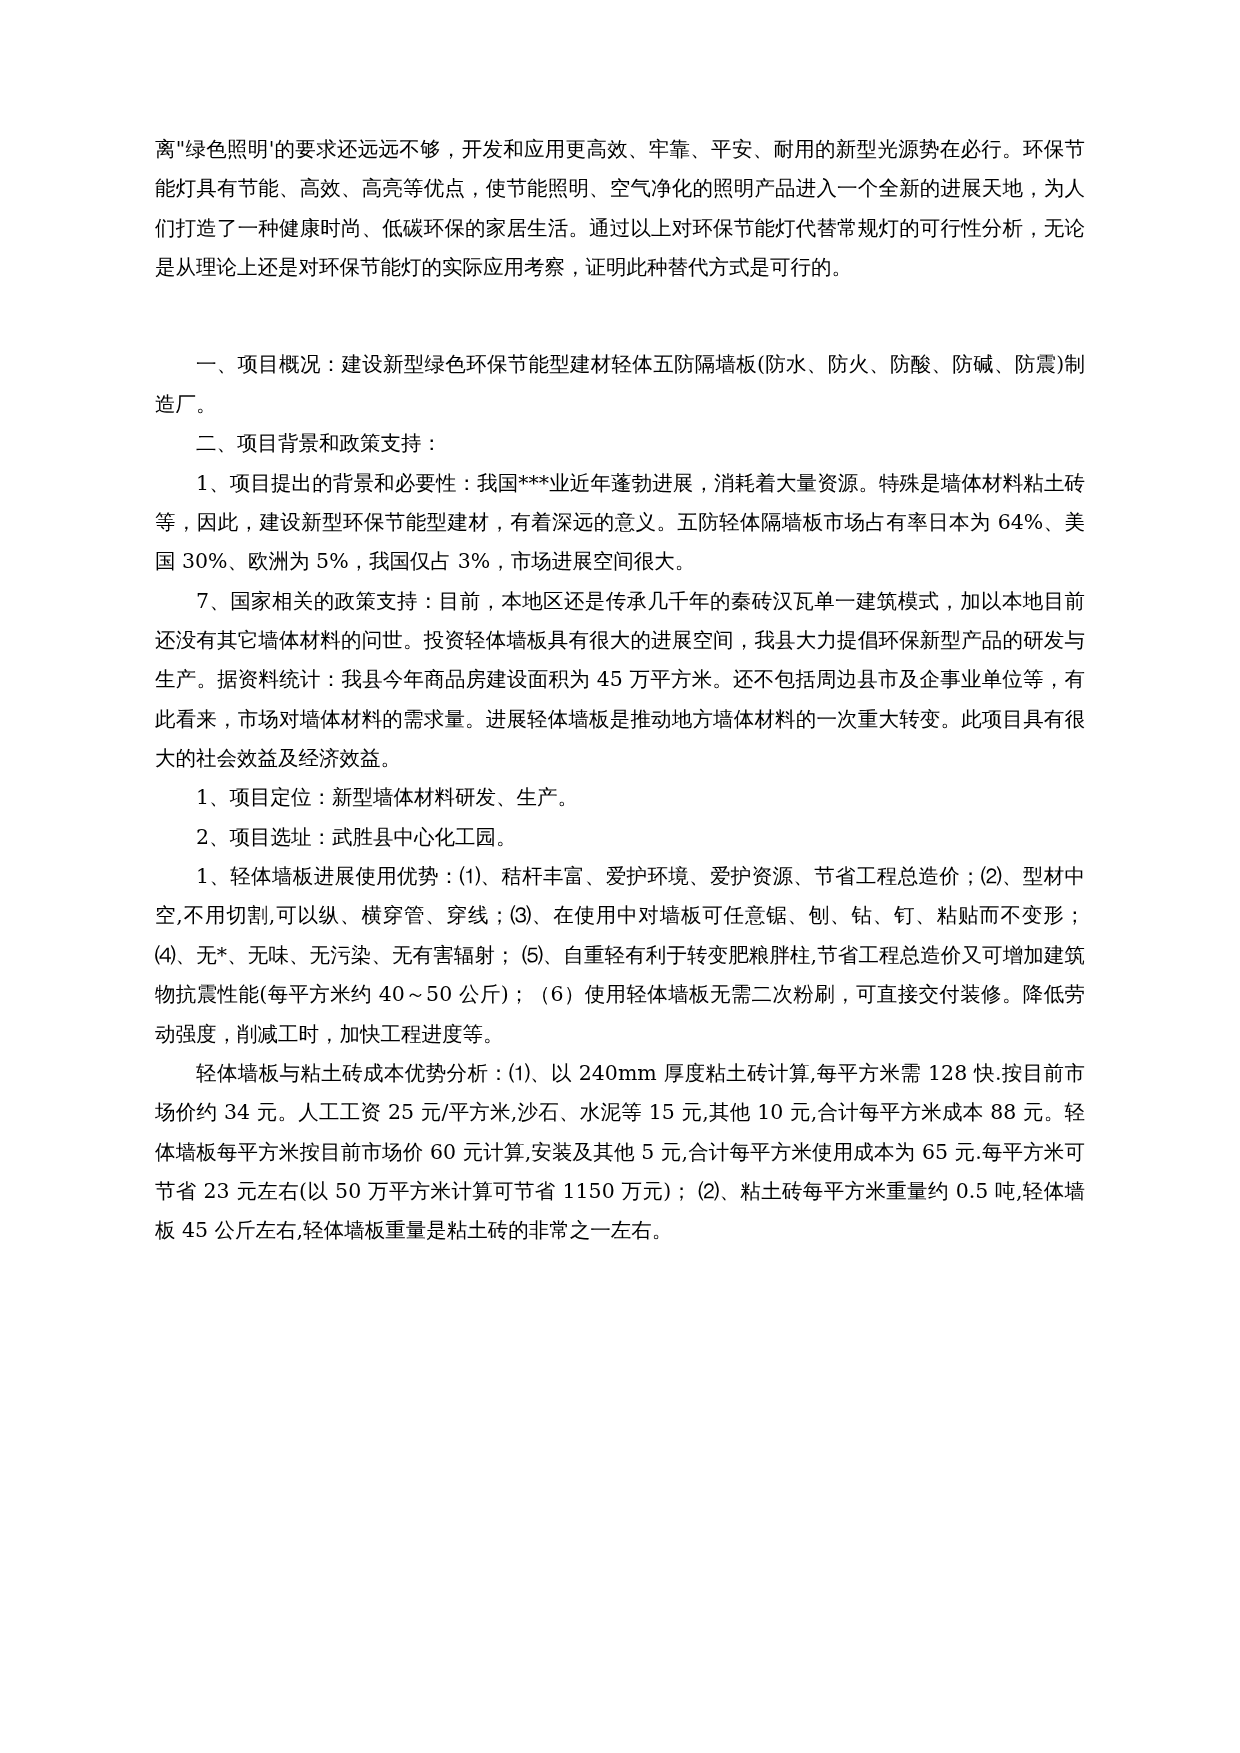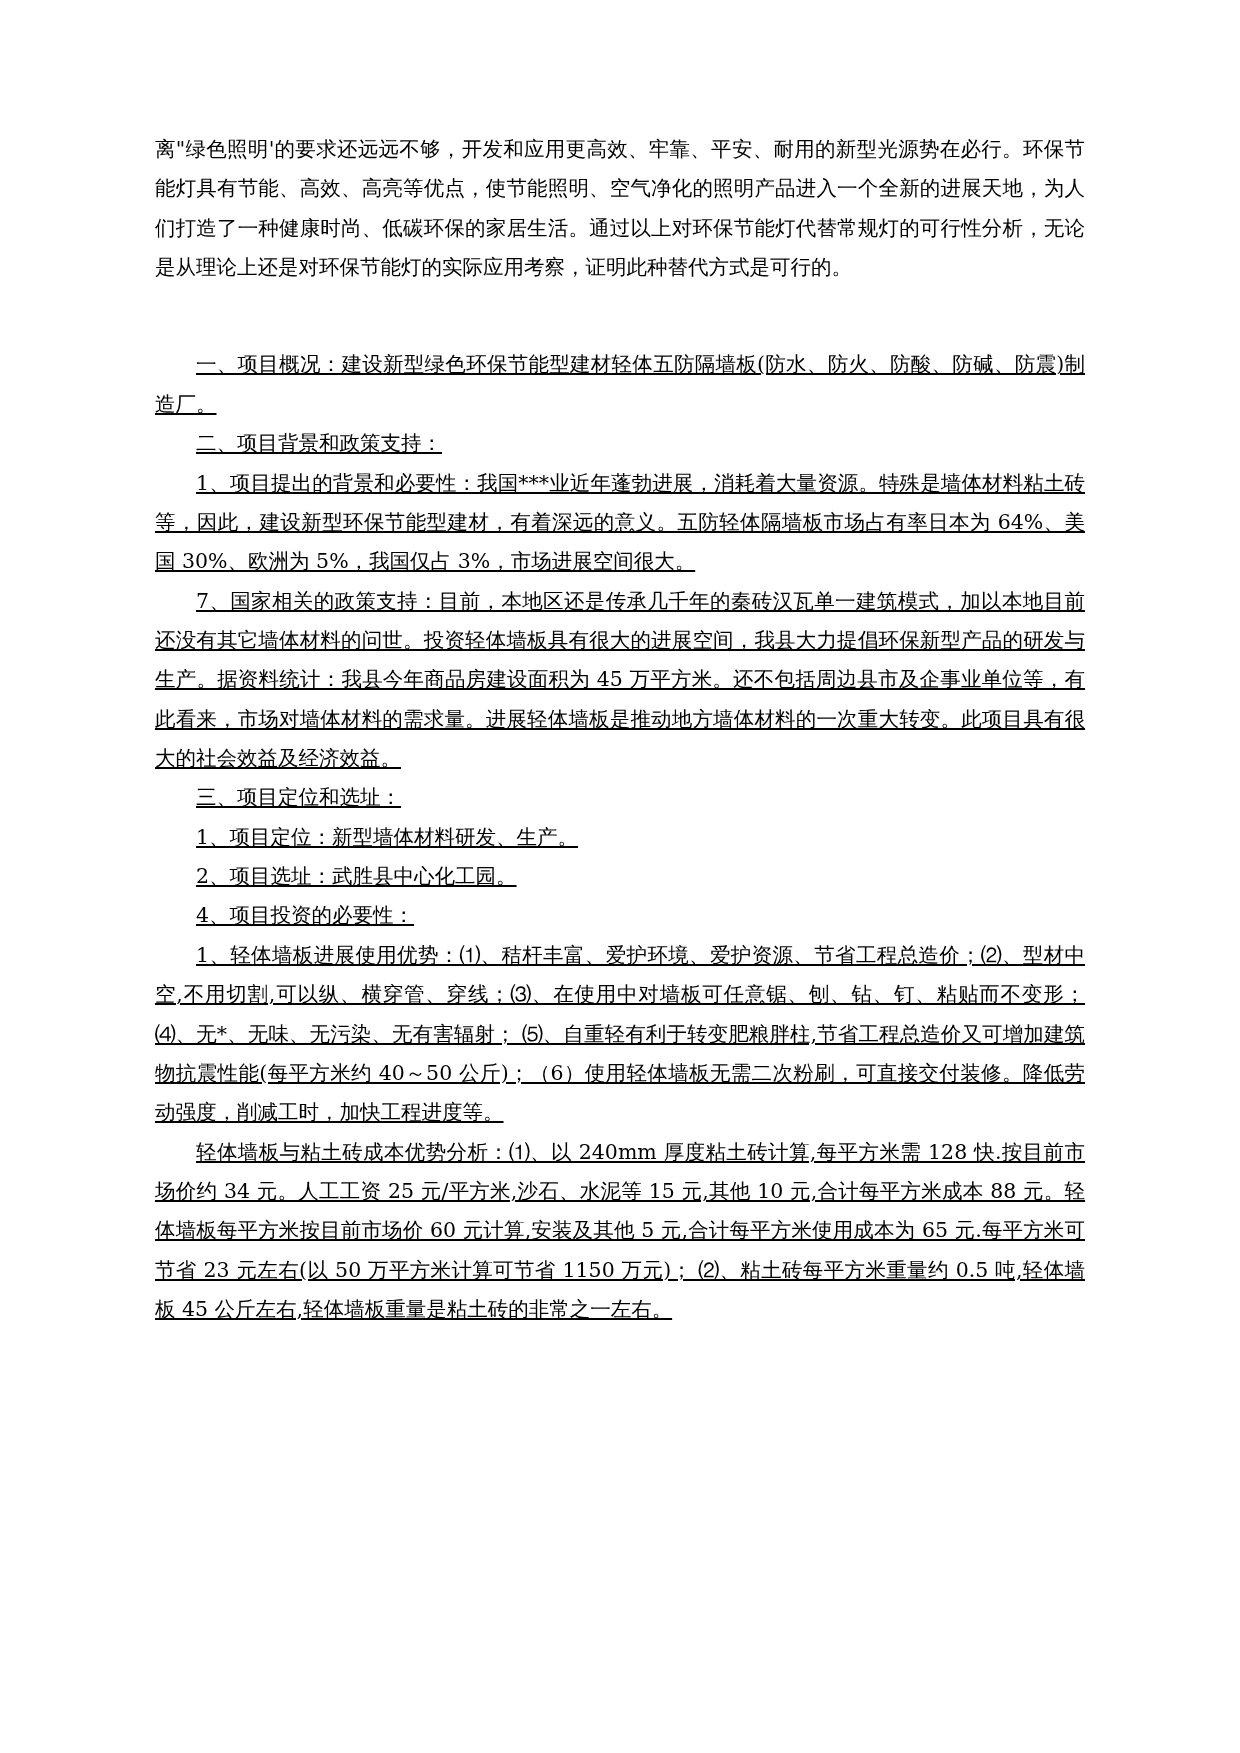--- a/index.html
+++ b/index.html
@@ -22,21 +22,20 @@
     line-height: 1.92;
     text-align: justify;
     text-justify: inter-ideograph;
   }
   p {
     margin: 0;
     padding: 0;
   }
   .para-indent {
     text-indent: 2em;
-    text-decoration: underline;
   }
   .para-flush {
     text-indent: 0;
   }
   .gap-block {
     height: 58px;
   }
 </style>
 </head>
 <body>
@@ -45,21 +44,19 @@
   <div class="doc-body">
 
     <p class="para-flush">离"绿色照明'的要求还远远不够，开发和应用更高效、牢靠、平安、耐用的新型光源势在必行。环保节能灯具有节能、高效、高亮等优点，使节能照明、空气净化的照明产品进入一个全新的进展天地，为人们打造了一种健康时尚、低碳环保的家居生活。通过以上对环保节能灯代替常规灯的可行性分析，无论是从理论上还是对环保节能灯的实际应用考察，证明此种替代方式是可行的。</p>
 
     <div class="gap-block"></div>
 
     <p class="para-indent">一、项目概况：建设新型绿色环保节能型建材轻体五防隔墙板(防水、防火、防酸、防碱、防震)制造厂。</p>
     <p class="para-indent">二、项目背景和政策支持：</p>
     <p class="para-indent">1、项目提出的背景和必要性：我国***业近年蓬勃进展，消耗着大量资源。特殊是墙体材料粘土砖等，因此，建设新型环保节能型建材，有着深远的意义。五防轻体隔墙板市场占有率日本为 64%、美国 30%、欧洲为 5%，我国仅占 3%，市场进展空间很大。</p>
     <p class="para-indent">7、国家相关的政策支持：目前，本地区还是传承几千年的秦砖汉瓦单一建筑模式，加以本地目前还没有其它墙体材料的问世。投资轻体墙板具有很大的进展空间，我县大力提倡环保新型产品的研发与生产。据资料统计：我县今年商品房建设面积为 45 万平方米。还不包括周边县市及企事业单位等，有此看来，市场对墙体材料的需求量。进展轻体墙板是推动地方墙体材料的一次重大转变。此项目具有很大的社会效益及经济效益。</p>
-    <p class="para-indent">三、项目定位和选址：</p>
     <p class="para-indent">1、项目定位：新型墙体材料研发、生产。</p>
     <p class="para-indent">2、项目选址：武胜县中心化工园。</p>
-    <p class="para-indent">4、项目投资的必要性：</p>
     <p class="para-indent">1、轻体墙板进展使用优势：⑴、秸杆丰富、爱护环境、爱护资源、节省工程总造价；⑵、型材中空,不用切割,可以纵、横穿管、穿线；⑶、在使用中对墙板可任意锯、刨、钻、钉、粘贴而不变形；⑷、无*、无味、无污染、无有害辐射； ⑸、自重轻有利于转变肥粮胖柱,节省工程总造价又可增加建筑物抗震性能(每平方米约 40～50 公斤)；（6）使用轻体墙板无需二次粉刷，可直接交付装修。降低劳动强度，削减工时，加快工程进度等。</p>
     <p class="para-indent">轻体墙板与粘土砖成本优势分析：⑴、以 240mm 厚度粘土砖计算,每平方米需 128 快.按目前市场价约 34 元。人工工资 25 元/平方米,沙石、水泥等 15 元,其他 10 元,合计每平方米成本 88 元。轻体墙板每平方米按目前市场价 60 元计算,安装及其他 5 元,合计每平方米使用成本为 65 元.每平方米可节省 23 元左右(以 50 万平方米计算可节省 1150 万元)； ⑵、粘土砖每平方米重量约 0.5 吨,轻体墙板 45 公斤左右,轻体墙板重量是粘土砖的非常之一左右。</p>
 
   </div>
 </div>
 
 </body></html>

